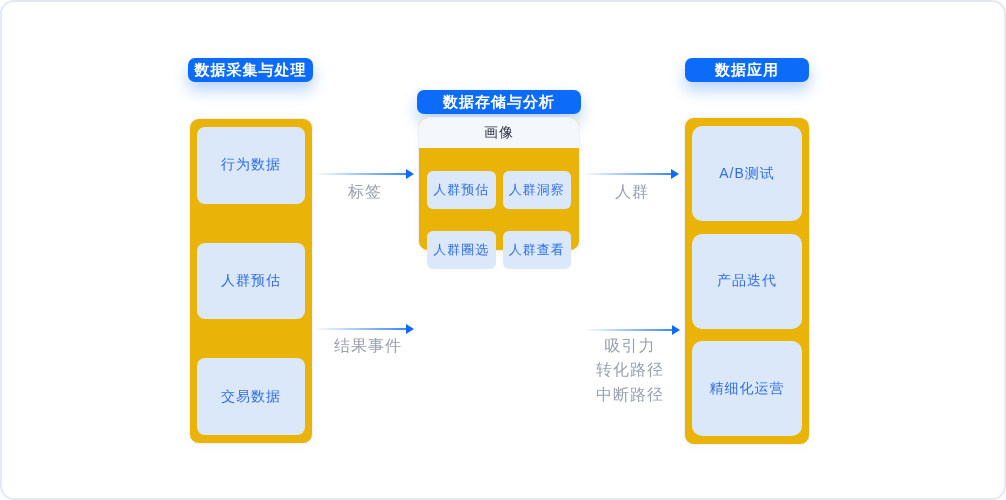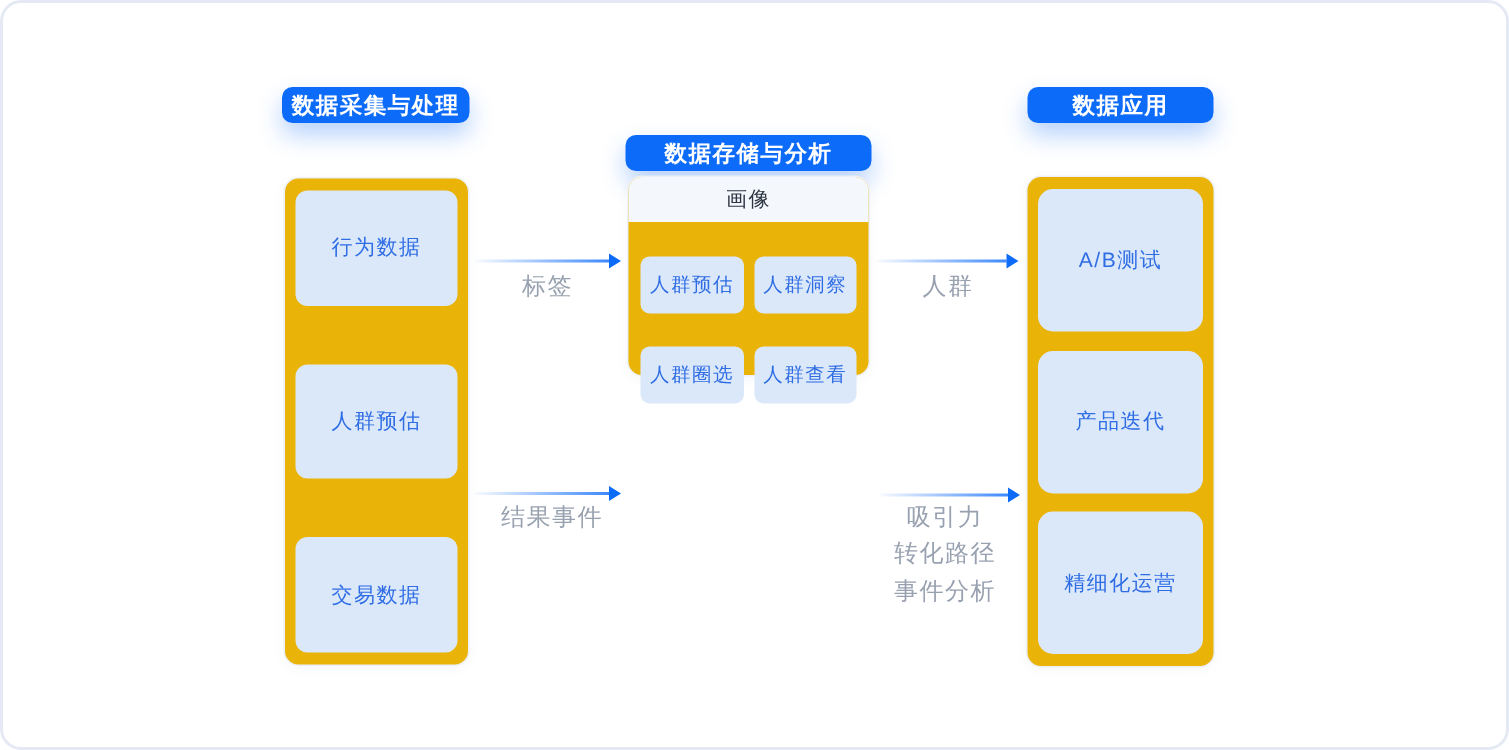--- a/index.html
+++ b/index.html
@@ -116,15 +116,15 @@
     <div class="head"></div>
   </div>
   <div class="lbl" style="left:630px; top:183px;">人群</div>
 
   <div class="arrow" style="left:585px; top:323px; width:93px;">
     <div class="line"></div>
     <div class="head"></div>
   </div>
   <div class="lbl" style="left:628px; top:337px;font-family:Liberation Serif, serif;">吸引力</div>
   <div class="lbl" style="left:628px; top:361px;">转化路径</div>
-  <div class="lbl" style="left:628px; top:386px;">事件分析</div>
+  <div class="lbl" style="left:628px; top:386px;">中断路径</div>
 
 </div>
 
 </body></html>

